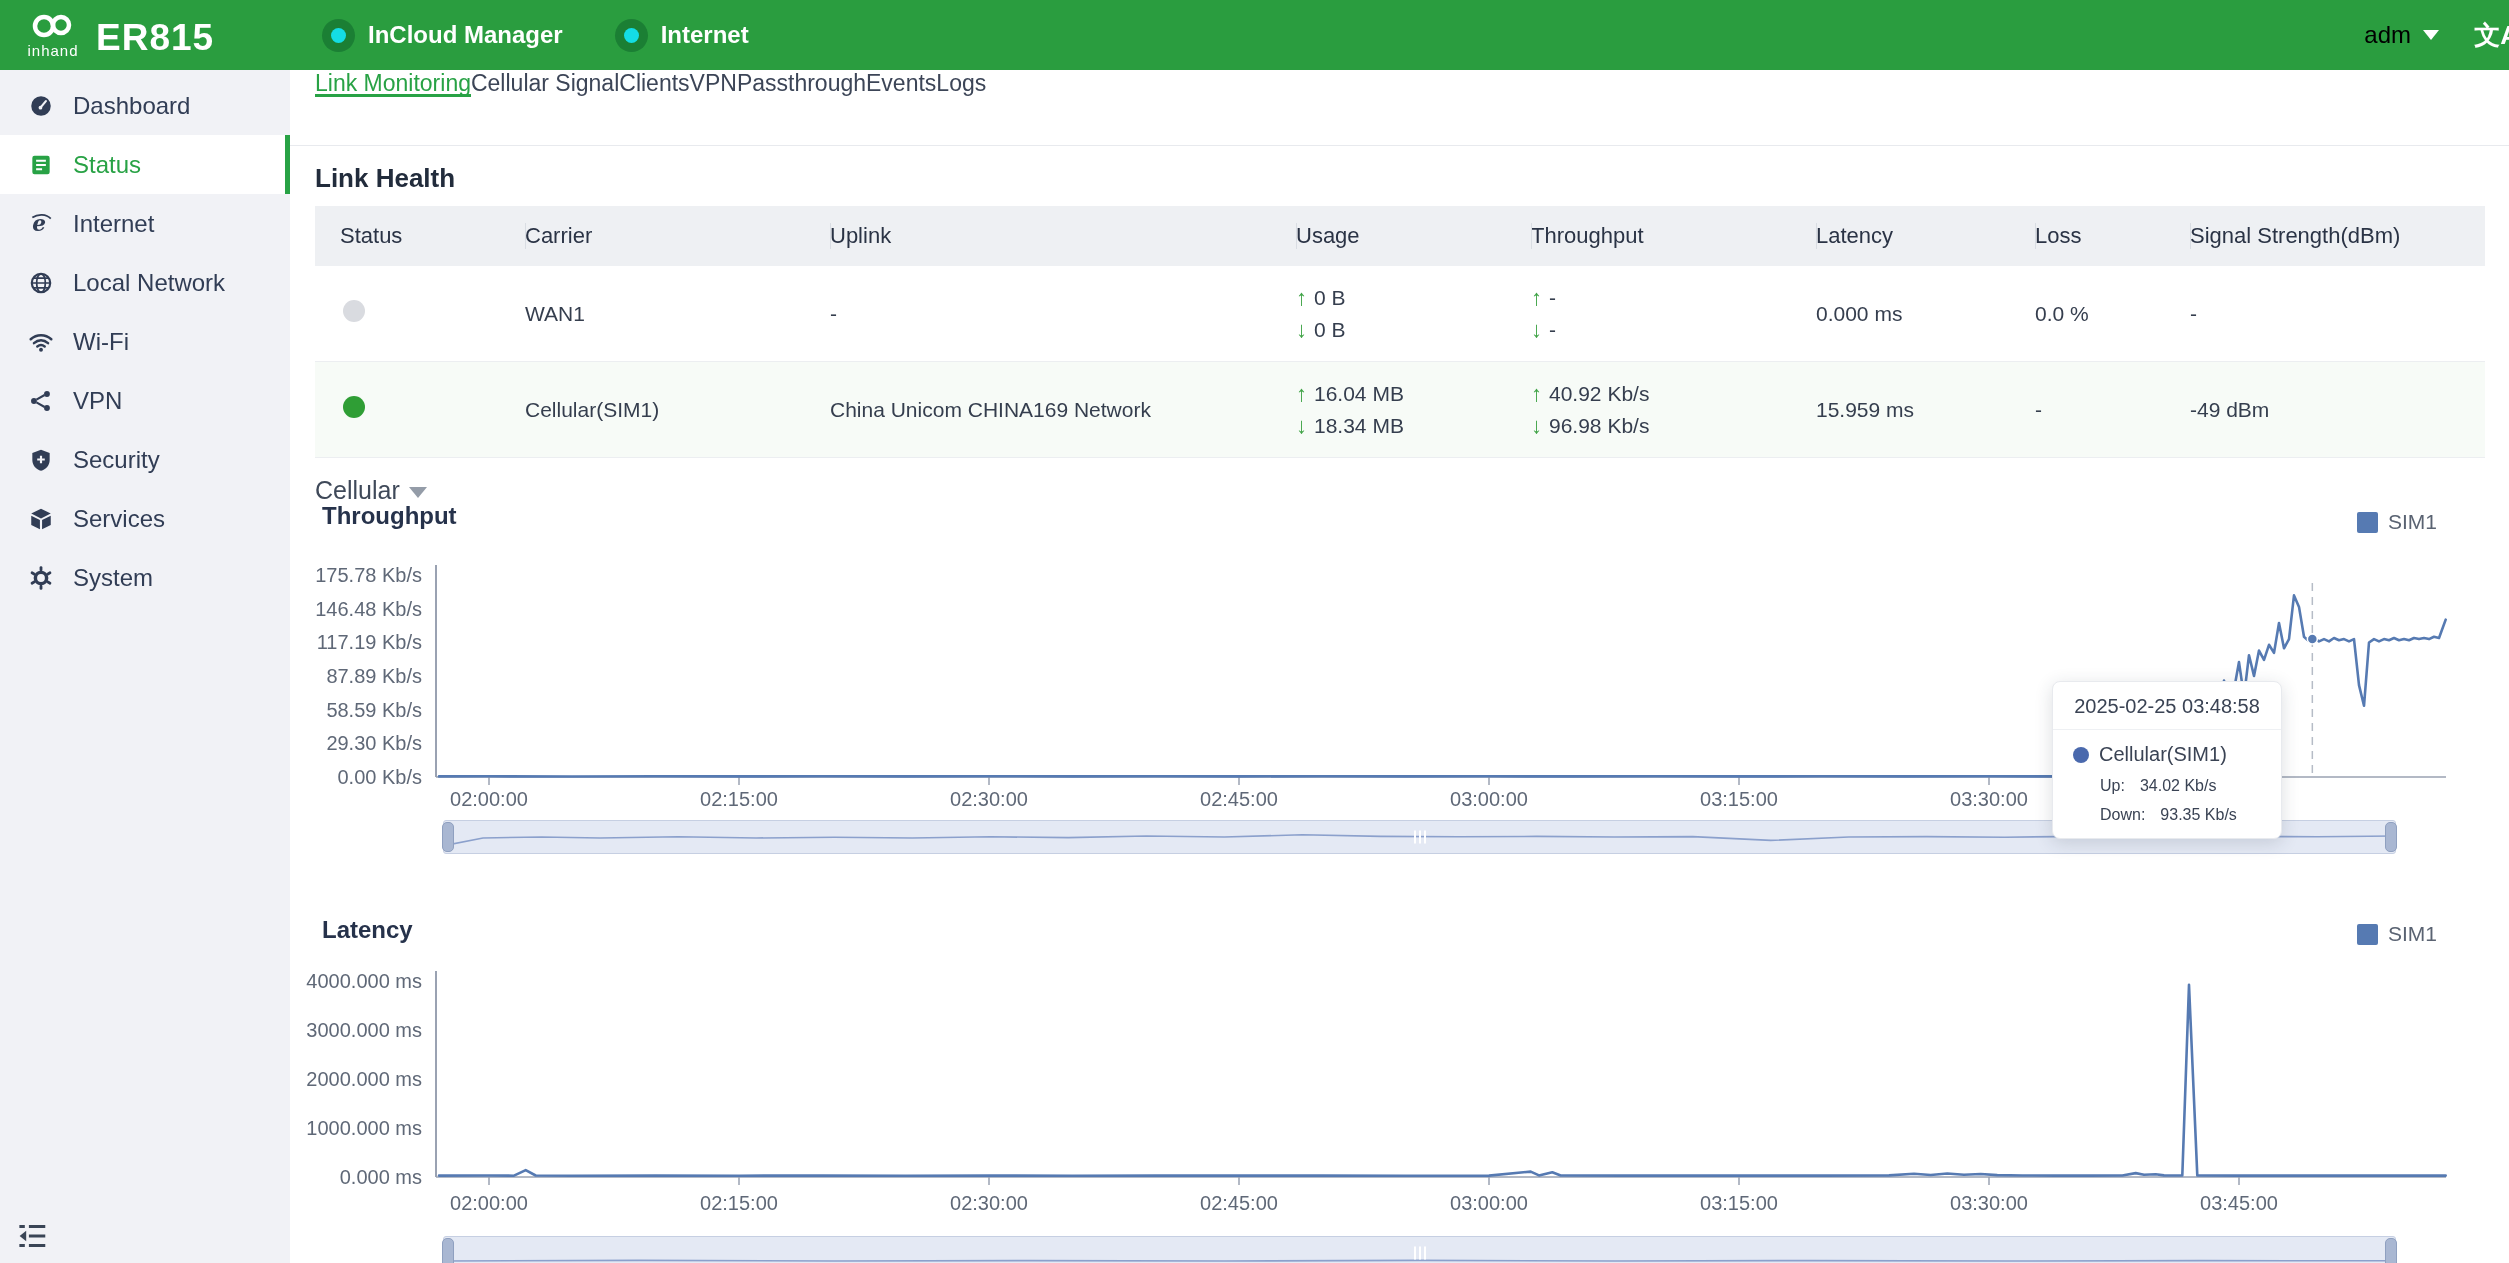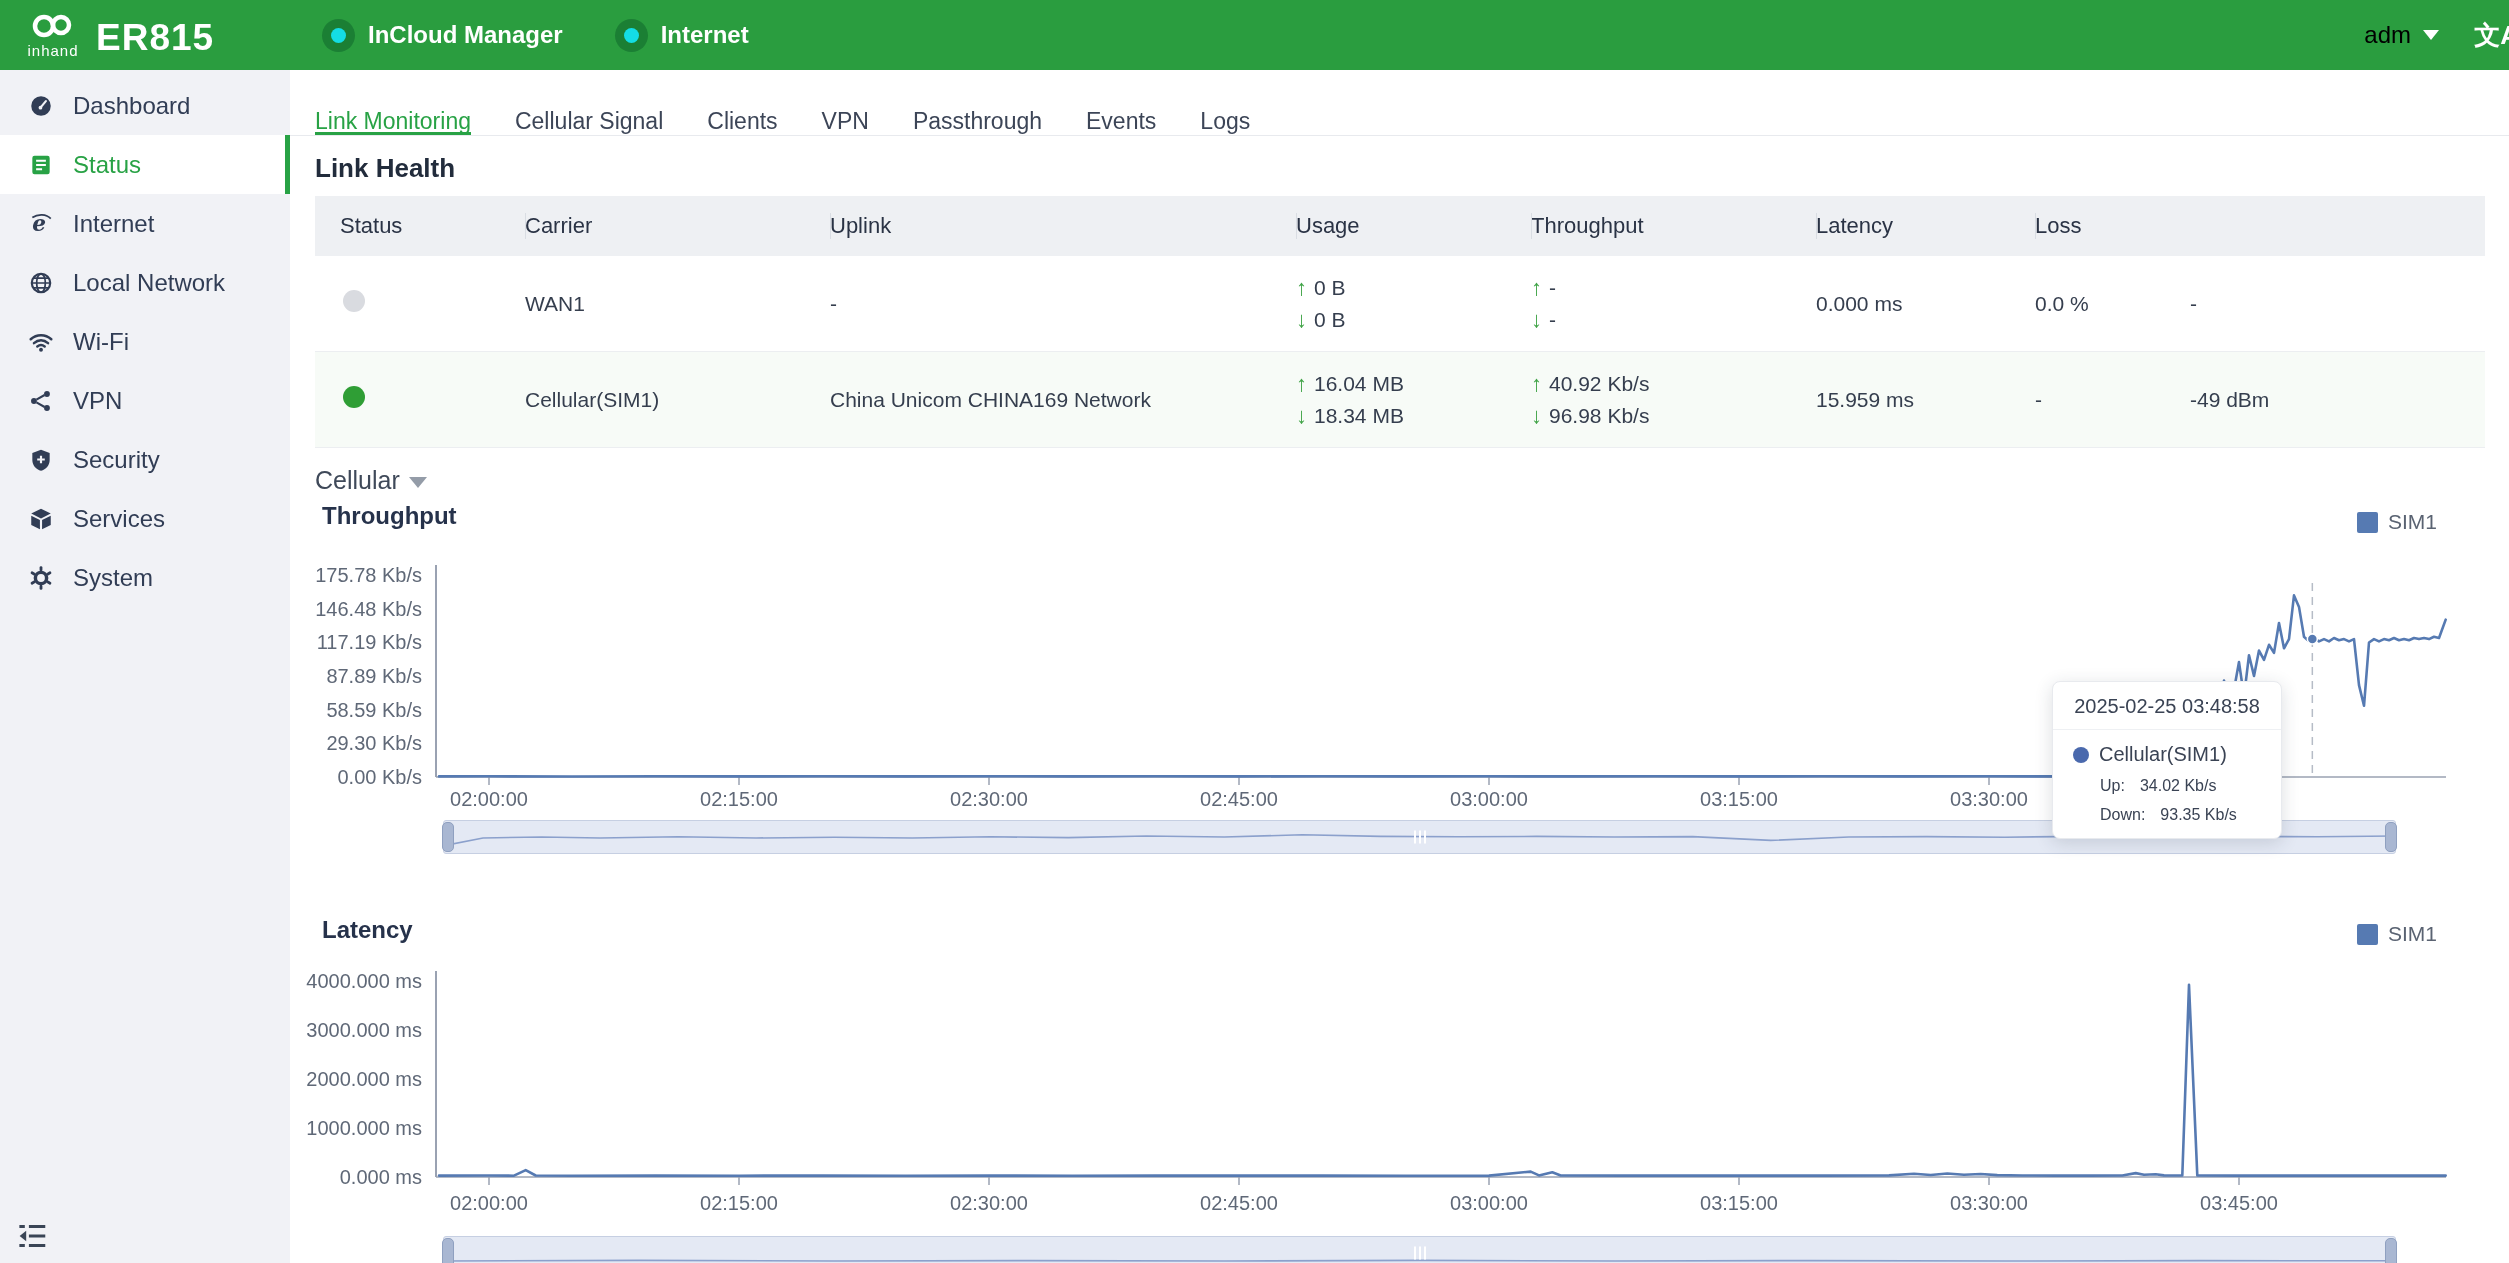--- a/index.html
+++ b/index.html
@@ -25,21 +25,21 @@
   
   .sidebar{position:absolute;left:0;top:70px;width:290px;bottom:0;background:#f1f2f6;padding-top:6px;}
   .side-item{position:relative;height:59px;display:flex;align-items:center;gap:19px;padding-left:28px;font-size:24px;color:#313d55;cursor:pointer;}
   .side-item svg{flex:0 0 auto;}
   .side-item.active{background:#fff;color:#28a245;}
   .side-item.active::after{content:'';position:absolute;right:0;top:0;bottom:0;width:5px;background:#28a245;}
   .collapse{position:absolute;left:16px;bottom:12px;width:34px;height:30px;cursor:pointer;color:#3a4556;}
 
   
   .main{position:absolute;left:290px;top:70px;right:0;bottom:0;background:#fff;}
-  .tabs{height:66px;border-bottom:1px solid #e8eaee;display:flex;align-items:flex-end;gap:44px;padding-left:25px;}
+  .tabs{height:76px;border-bottom:1px solid #e8eaee;display:flex;align-items:flex-start;padding-left:25px;}
   .tab{position:relative;display:flex;align-items:center;font-size:23px;color:#3c4557;cursor:pointer;}
   .tab.active{color:#28a245;}
   .tab.active::after{content:'';position:absolute;left:0;right:0;bottom:0;height:3px;background:#28a245;}
 
   .lh-title{margin:14px 0 10px 25px;font-size:26px;font-weight:bold;color:#222c3c;line-height:36px;}
 
   .table{margin:0 24px 0 25px;}
   .thead,.trow{display:grid;grid-template-columns:210px 305px 466px 235px 285px 219px 155px 1fr;align-items:center;}
   .thead{height:60px;background:#eef0f3;}
   .th{position:relative;font-size:22px;color:#2a3345;height:100%;display:flex;align-items:center;}
@@ -251,20 +251,21 @@
     <h2 class="lh-title">Link Health</h2>
     <div class="table" id="lh-table">
         <div class="thead">
           <div class="th">Status</div>
           <div class="th">Carrier</div>
           <div class="th">Uplink</div>
           <div class="th">Usage</div>
           <div class="th">Throughput</div>
           <div class="th">Latency</div>
           <div class="th">Loss</div>
+          <div class="th">Signal Strength(dBm)</div>
         </div>
         <div class="trow">
           <div class="td-status"><span class="dot" style="background: rgb(217, 219, 224);"></span></div>
           <div>WAN1</div>
           <div>-</div>
           <div class="updown">
             <div class="ud-line">
               <span class="arrow">↑</span>
               <span>0 B</span>
             </div>

